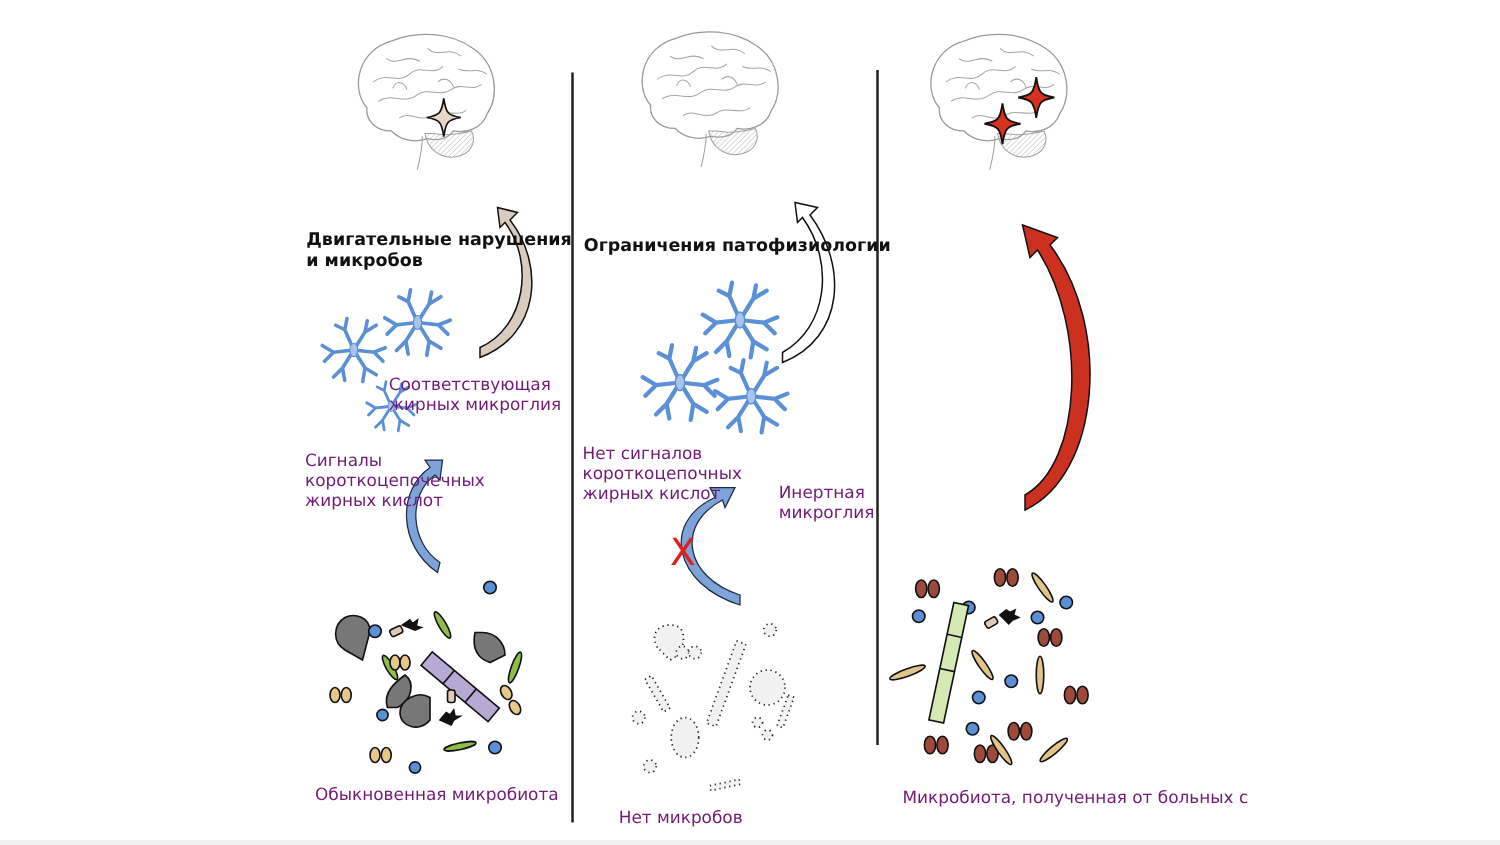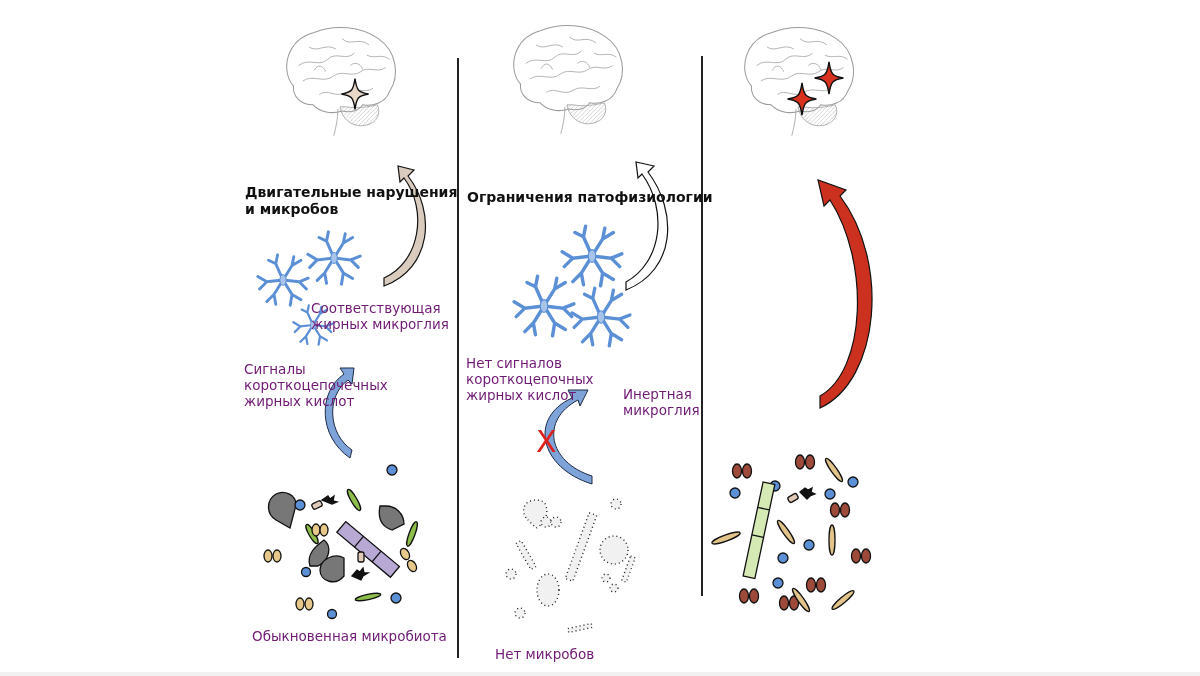--- a/index.html
+++ b/index.html
@@ -196,16 +196,17 @@
   </div>
   <div class="lbl" style="left:466px; top:355px;">
     <div>Нет сигналов</div>
     <div>короткоцепочных</div>
     <div>жирных кислот</div>
   </div>
   <div class="lbl" style="left:495px; top:646px;">Нет микробов</div>
 
   
   <div class="lbl" style="left:722px; top:630px;">
+    <div>Микробиота, полученная от больных с</div>
   </div>
 
   <div class="footer-line"></div>
 </div>
 
 </body></html>

